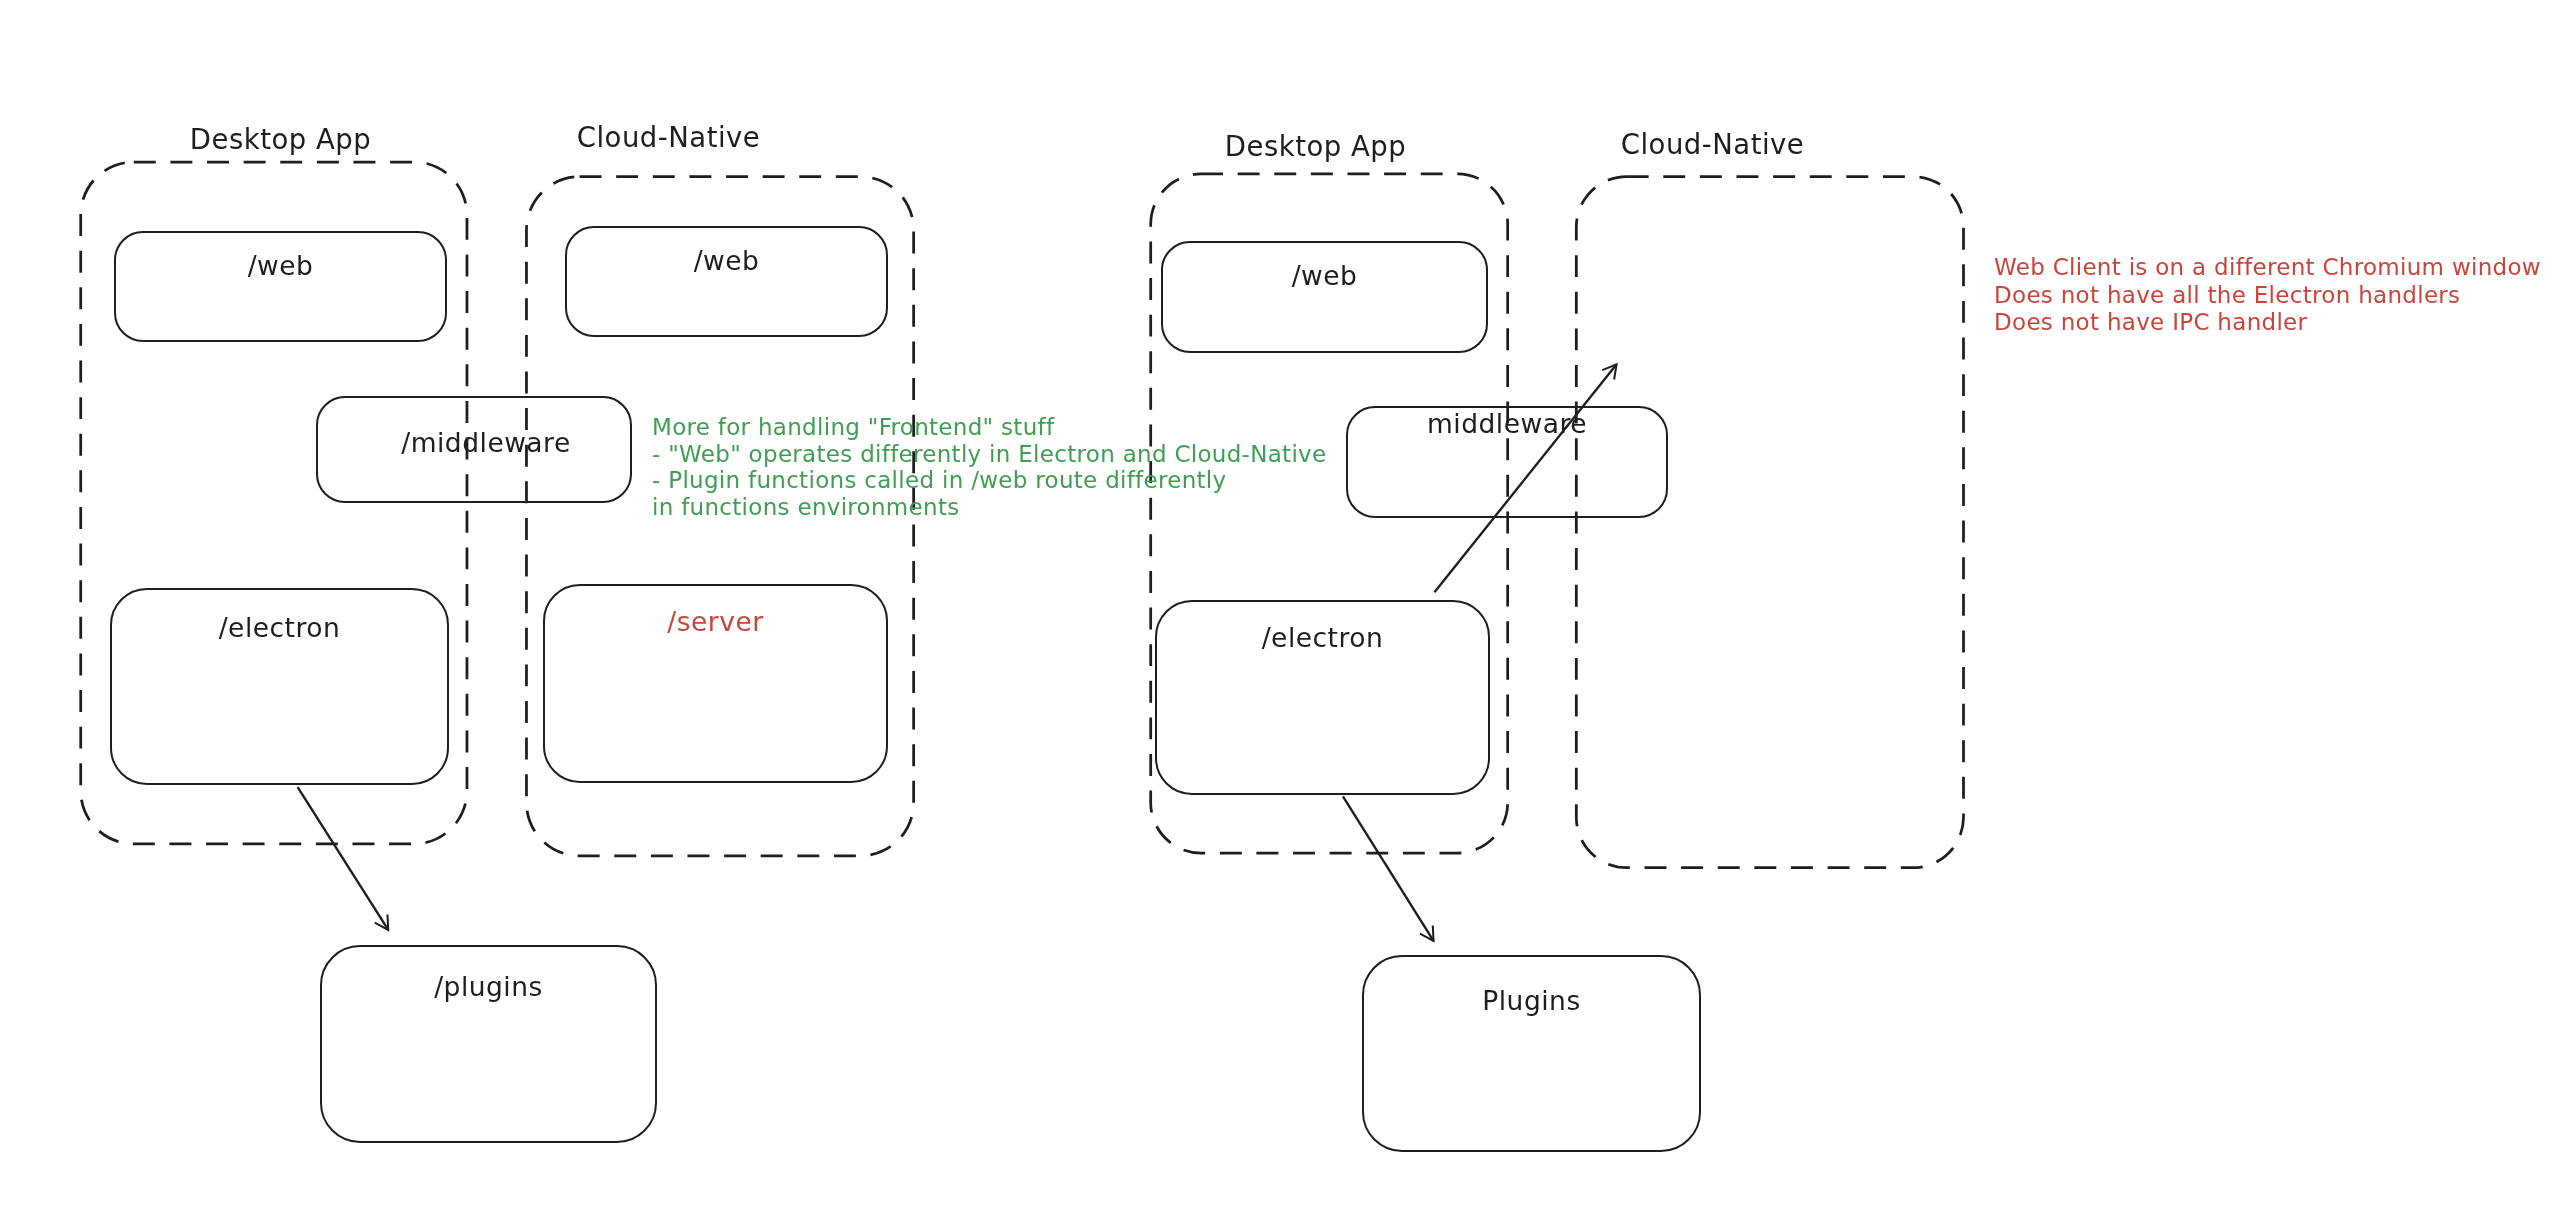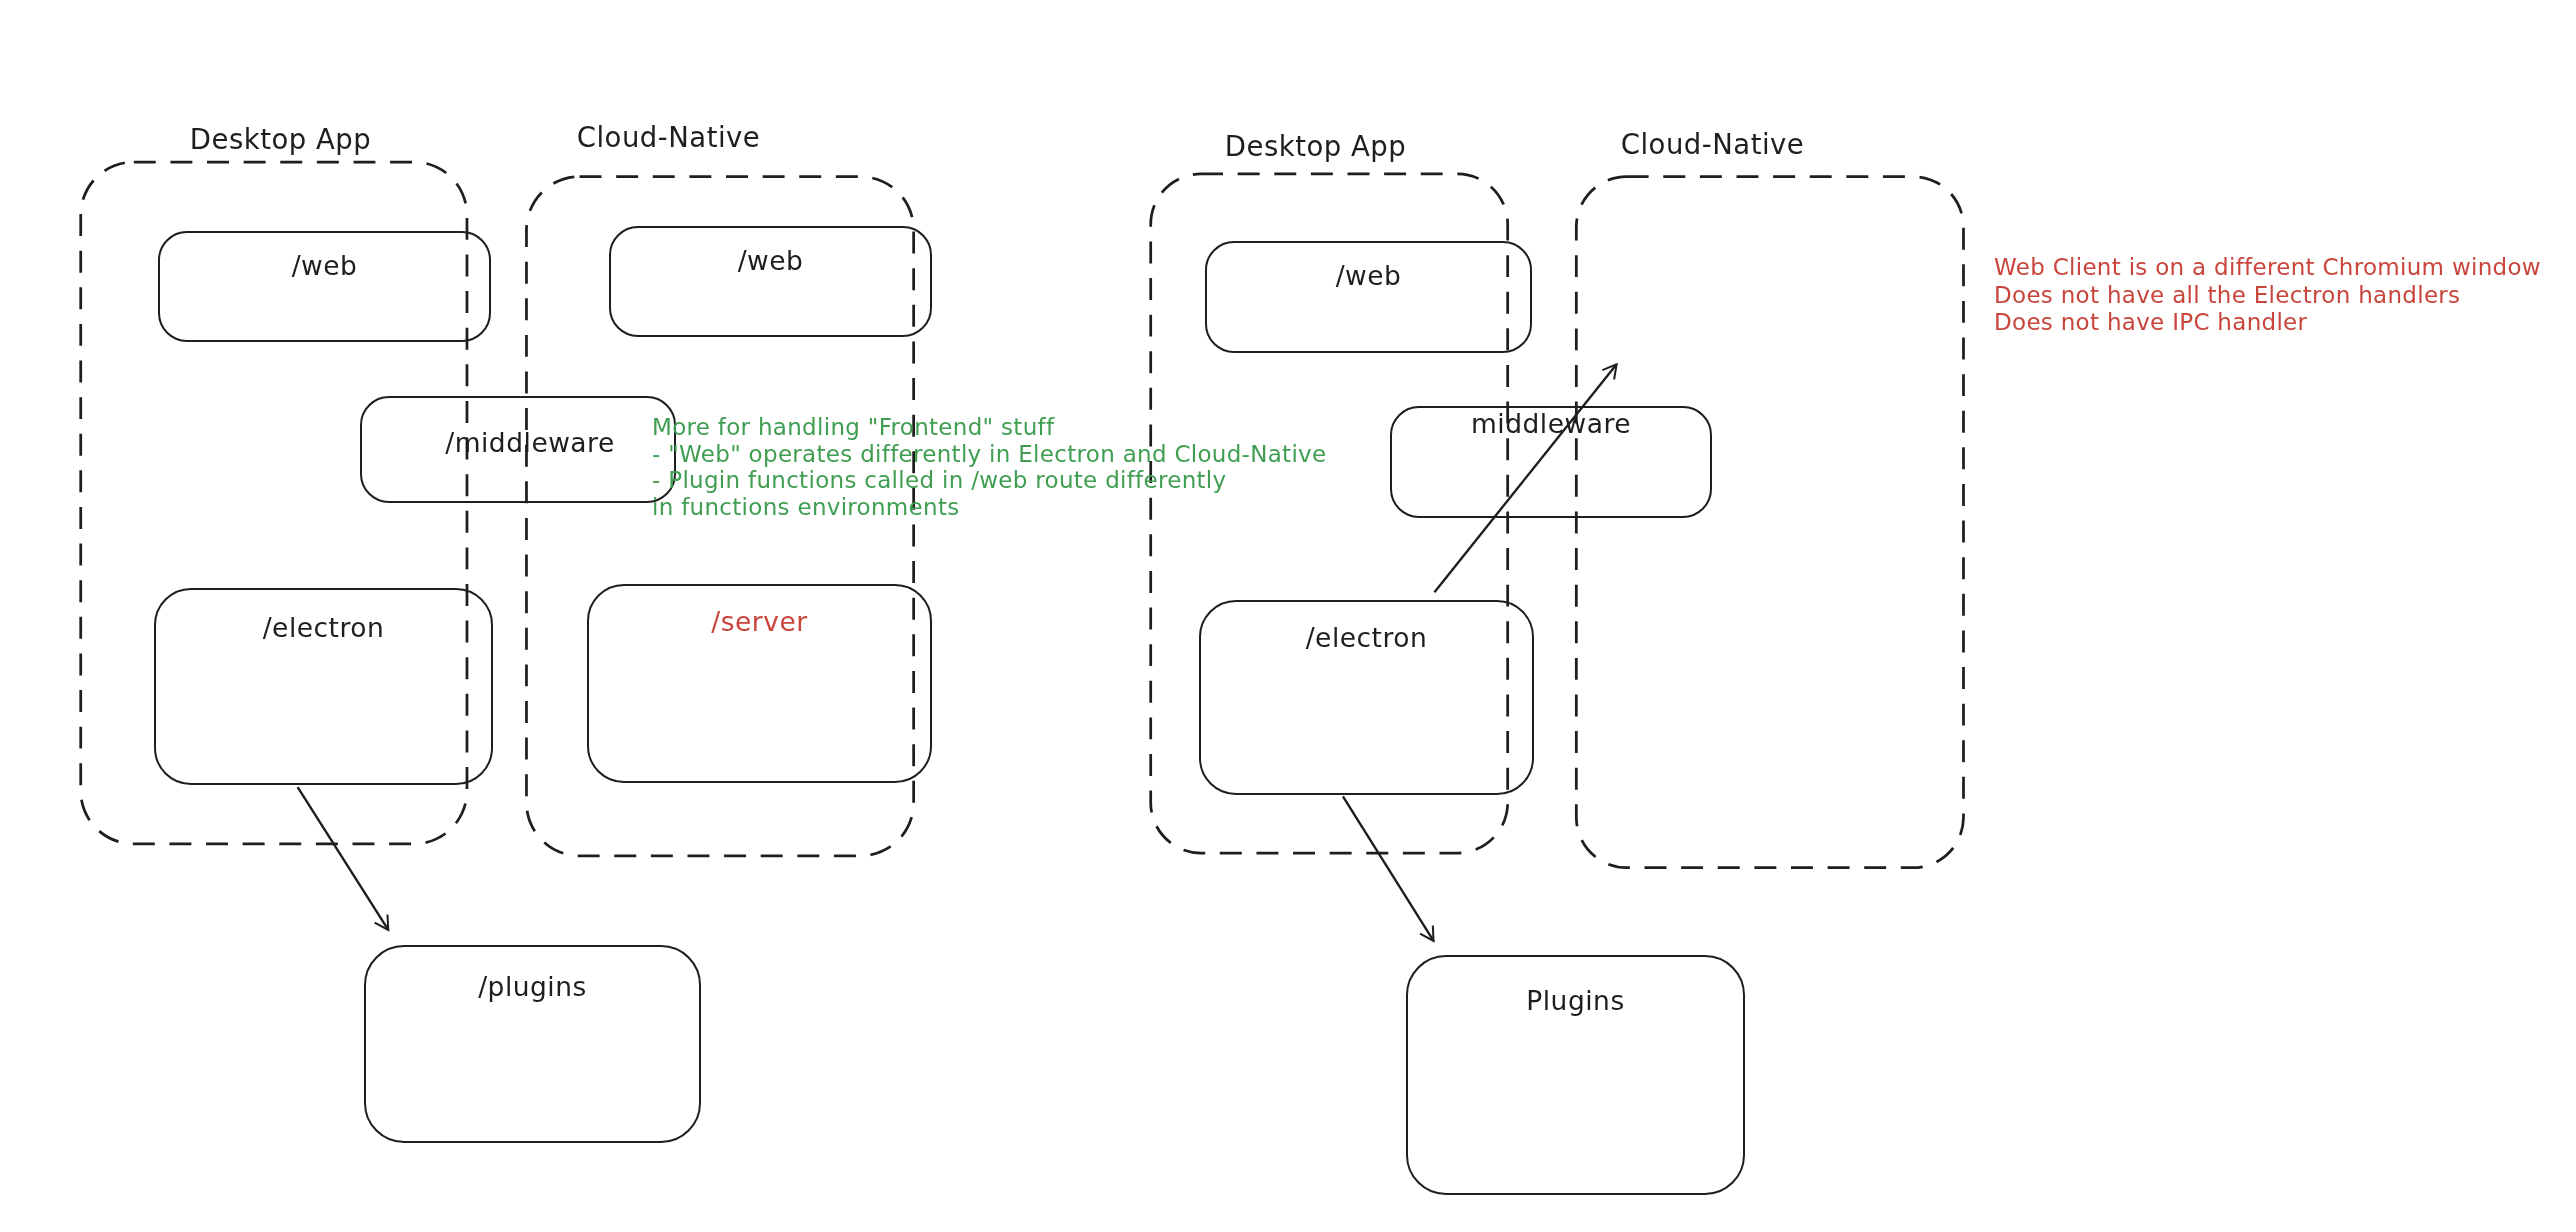--- a/index.html
+++ b/index.html
@@ -13,21 +13,21 @@
     position:relative;width:2576px;height:1232px;background:var(--bg);
     font-family:"DejaVu Sans",sans-serif;color:var(--stroke);overflow:hidden;
   }
   svg.underlay{position:absolute;left:0;top:0;z-index:0;}
   svg.underlay .dashedbox{fill:none;stroke:var(--stroke);stroke-width:3;stroke-dasharray:24 16;}
   svg.underlay .arrow{fill:none;stroke:var(--stroke);stroke-width:2.6;}
   svg.underlay .arrowhead-path{fill:none;stroke:var(--stroke);stroke-width:2.4;}
   .node{
     position:absolute;z-index:1;box-sizing:border-box;
     border:2.7px solid var(--stroke);border-radius:29px;background:transparent;
-    display:flex;justify-content:center;align-items:flex-start;margin-left:44px;
+    display:flex;justify-content:center;align-items:flex-start;
   }
   .node .label{
     font-size:26.5px;letter-spacing:0.5px;white-space:nowrap;
   }
   .group-title{
     position:absolute;z-index:1;font-size:27.5px;letter-spacing:0.5px;
     text-align:center;white-space:nowrap;
   }
   .note{position:absolute;z-index:2;font-size:23px;line-height:26.5px;white-space:nowrap;letter-spacing:0.3px;}
   .note-green{color:var(--green);}
@@ -104,21 +104,21 @@
 
 
   <div class="node" style="left:1346px;top:406px;width:322px;height:112px;">
     <span class="label">middleware</span>
   </div>
 
   <div class="node" style="left:1155px;top:600px;width:335px;height:195px;padding-top:20px;border-radius:37px;">
     <span class="label">/electron</span>
   </div>
 
-  <div class="node" style="left:1362px;top:955px;width:339px;height:240px;padding-top:27.5px;border-radius:40px;">
+  <div class="node" style="left:1362px;top:955px;width:339px;height:197px;padding-top:27.5px;border-radius:40px;">
     <span class="label">Plugins</span>
   </div>
 
   <div class="note note-red" style="left:1994px;top:254px;">
     <div>Web Client is on a different Chromium window</div>
     <div>Does not have all the Electron handlers</div>
     <div>Does not have IPC handler</div>
   </div>
 
 </div>

